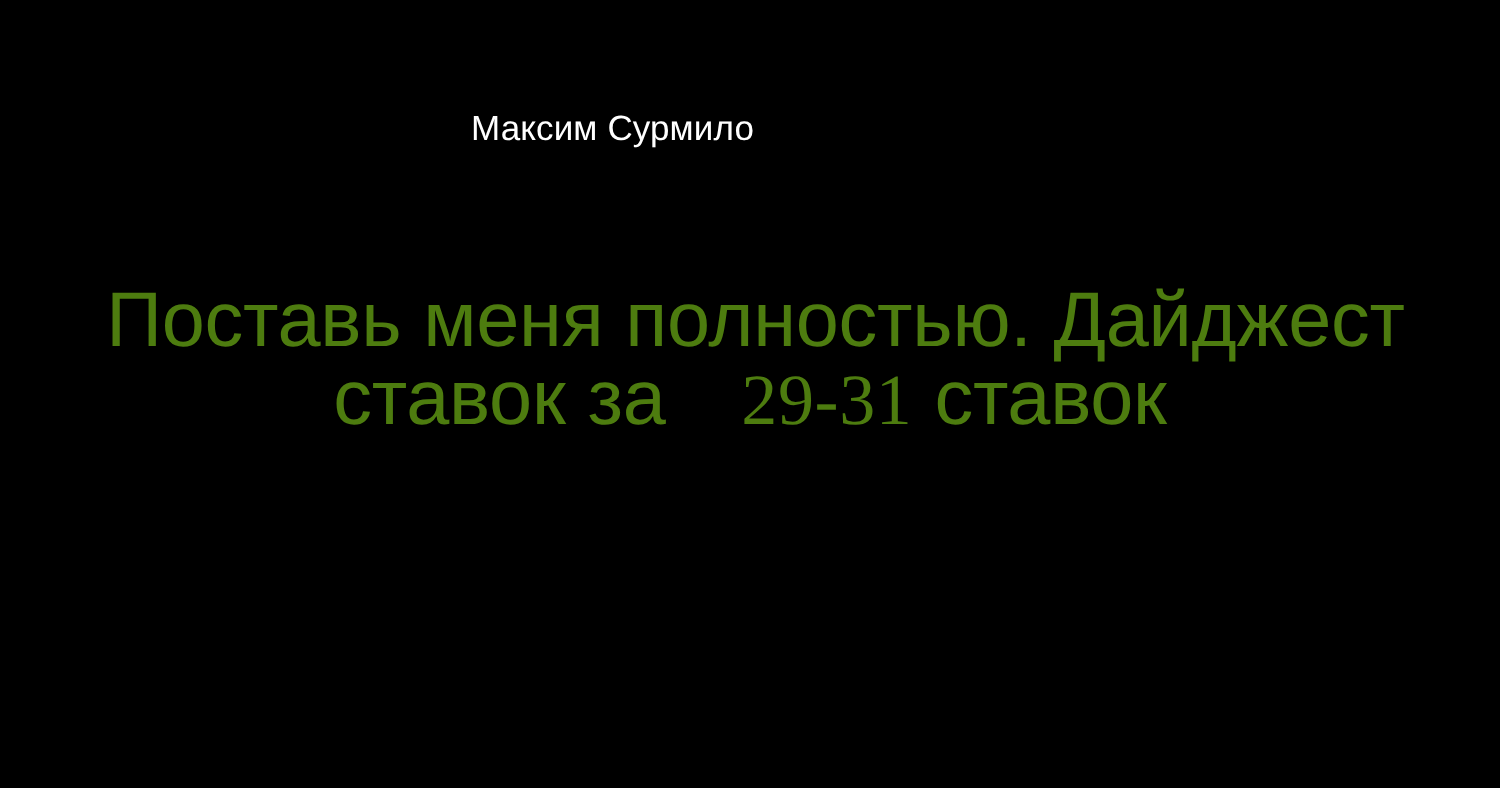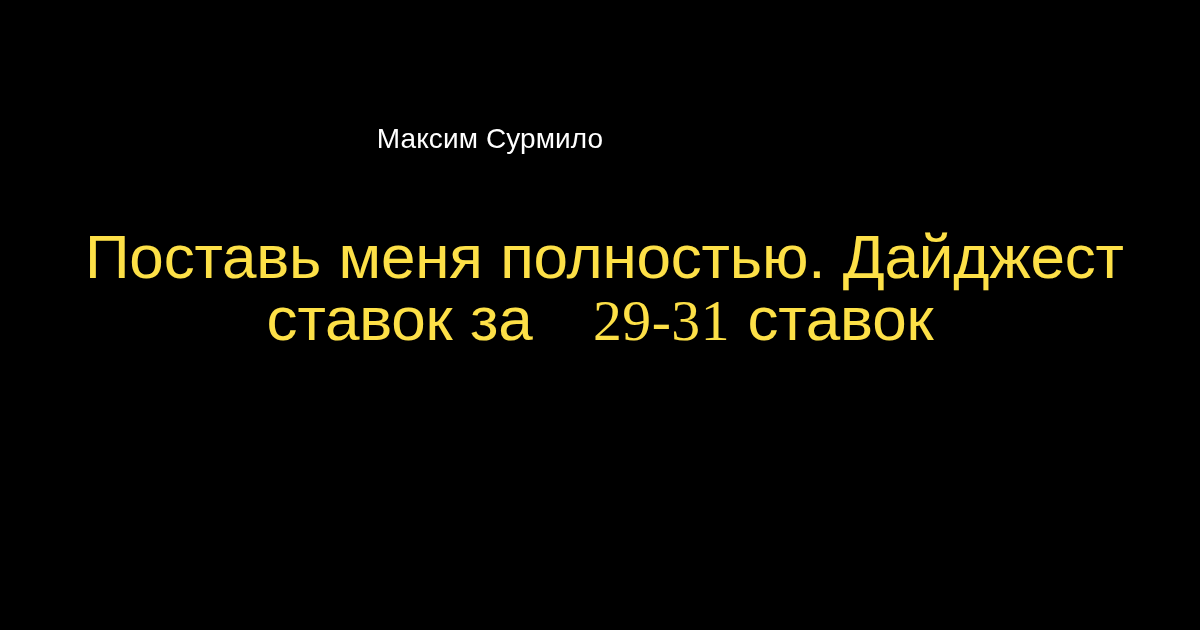--- a/index.html
+++ b/index.html
@@ -30,21 +30,20 @@
     position: absolute;
     top: 0;
     left: 0;
     width: 980px;
     height: 118px;
     display: flex;
     align-items: flex-end;
     justify-content: center;
     padding-bottom: 0;
     box-sizing: border-box;
-    margin-top: 36px;
   }
 
   .byline-name {
     display: block;
     font-family: "Liberation Sans", sans-serif;
     font-size: 28px;
     font-weight: 400;
     line-height: 30px;
     letter-spacing: 0.1px;
     color: #ffffff;
@@ -67,21 +66,21 @@
   .headline {
     display: block;
     margin: 0;
     padding: 0;
     width: 1030px;
     font-family: "Liberation Sans", sans-serif;
     font-size: 62px;
     font-weight: 400;
     line-height: 62px;
     letter-spacing: -0.2px;
-    color: #fde047;
+    color: #4d7c0f;
     text-align: center;
     word-spacing: 0.5px;
   }
 
   .headline .line {
     display: block;
     white-space: nowrap;
   }
 
   

